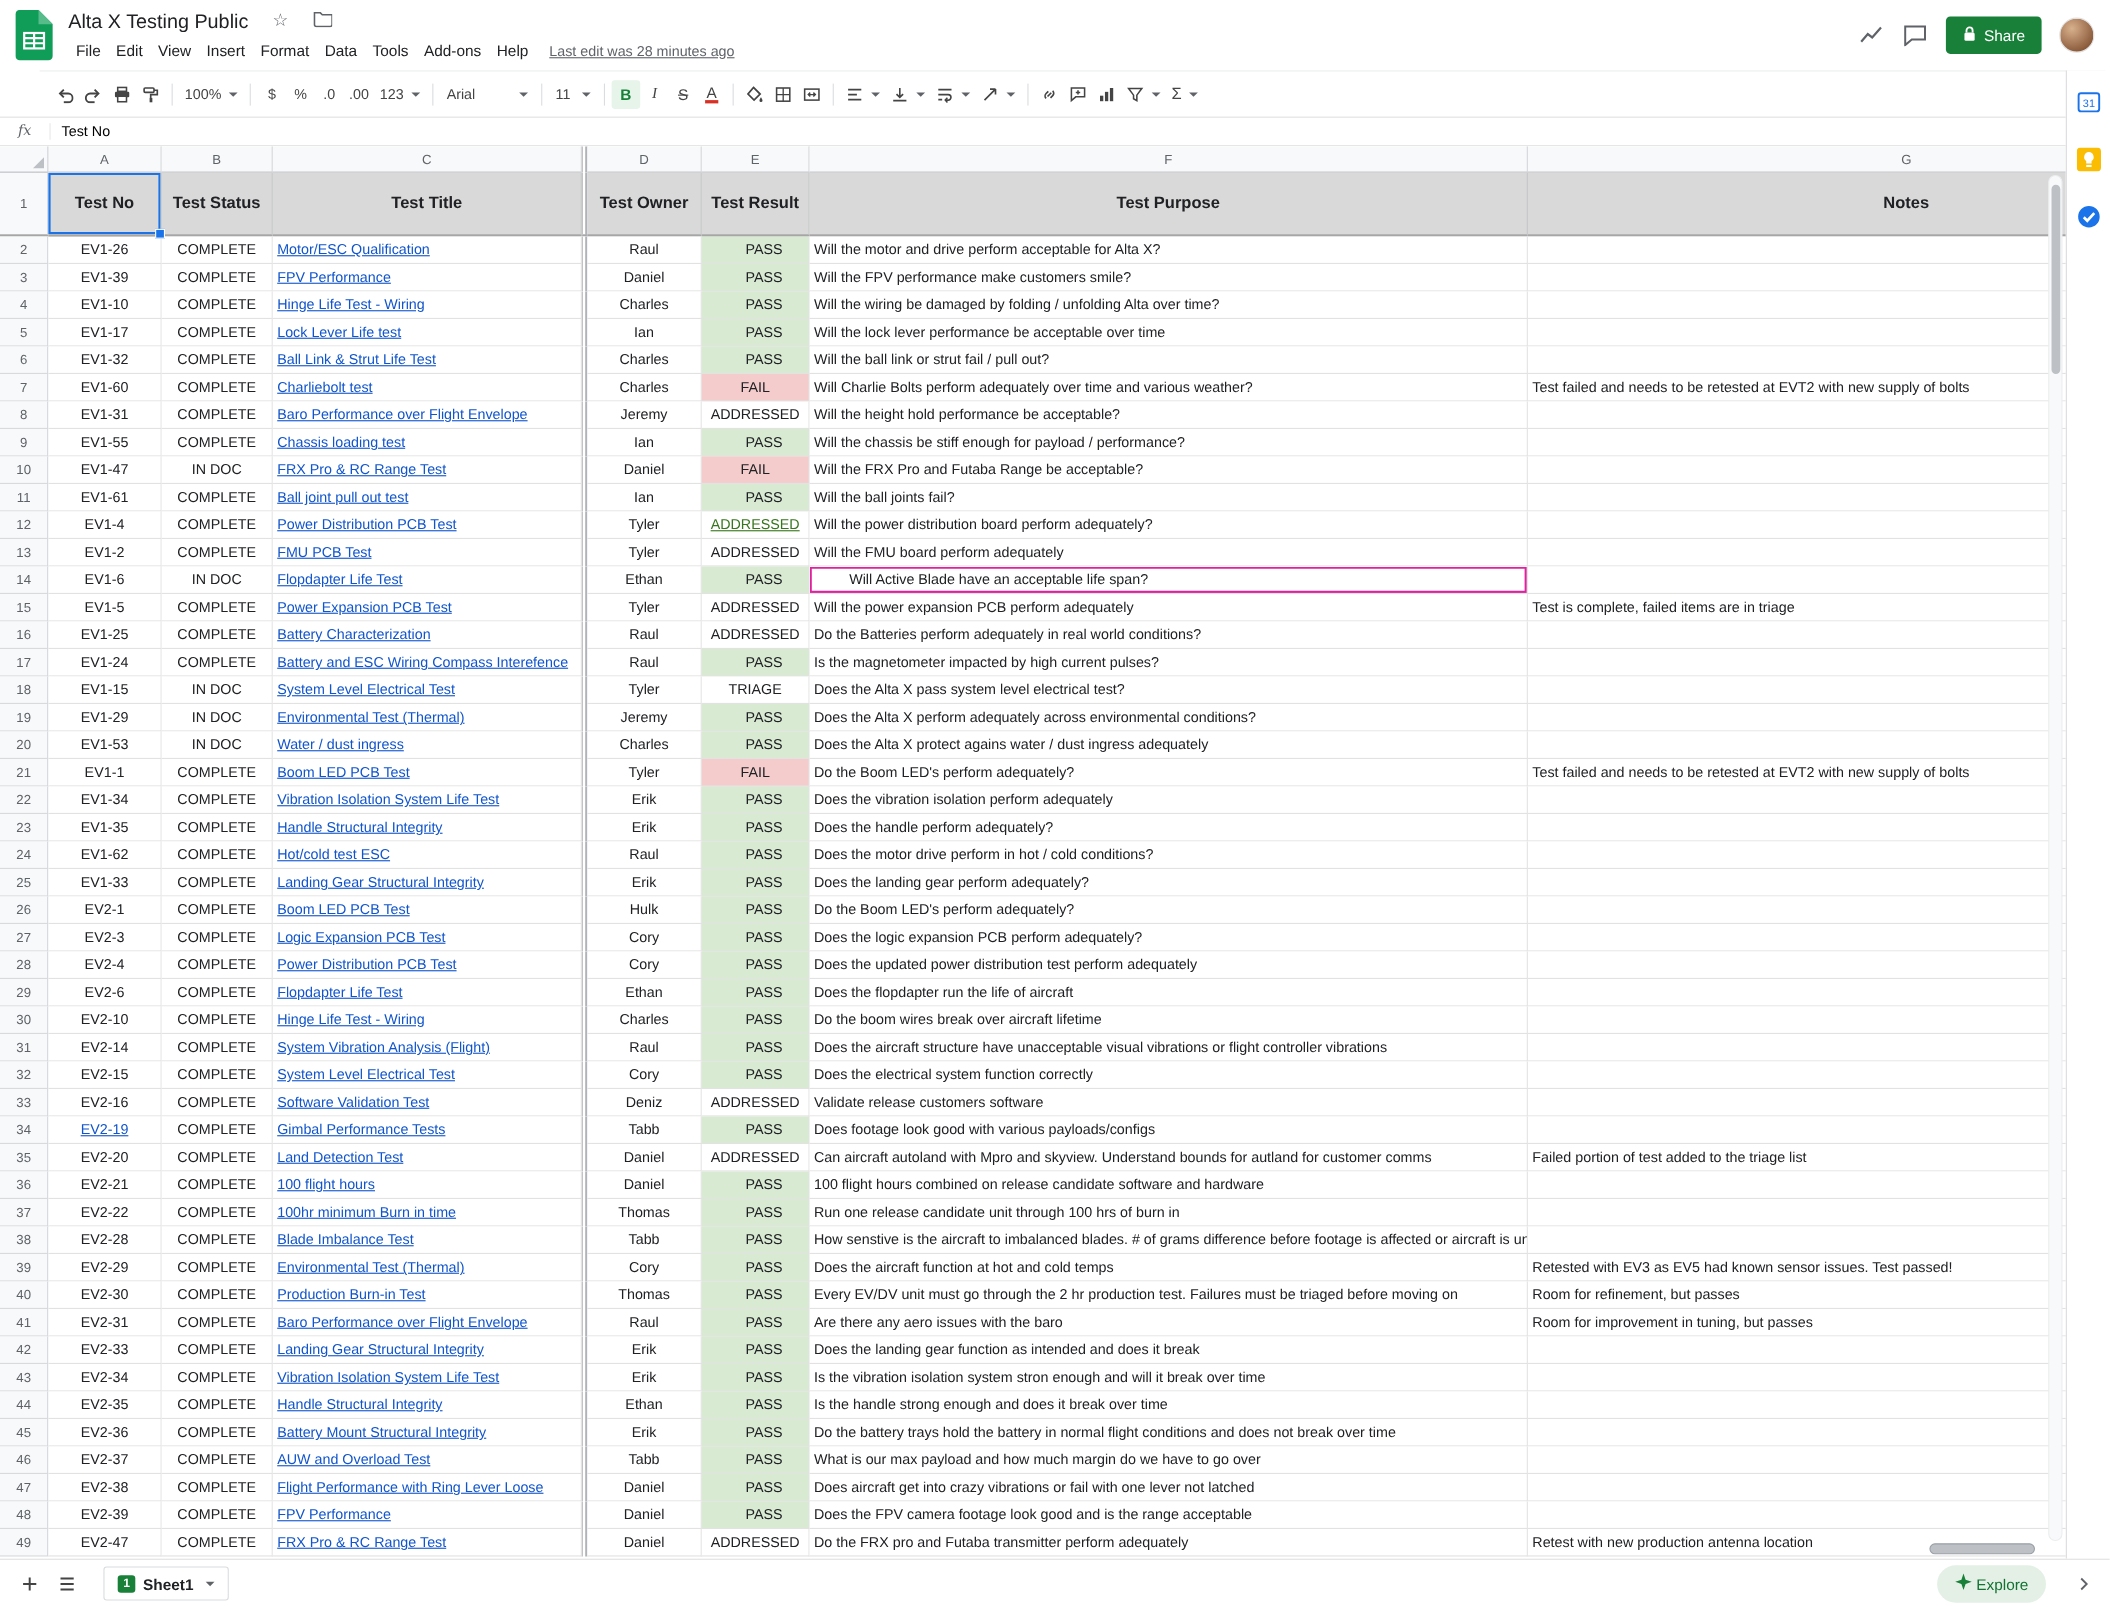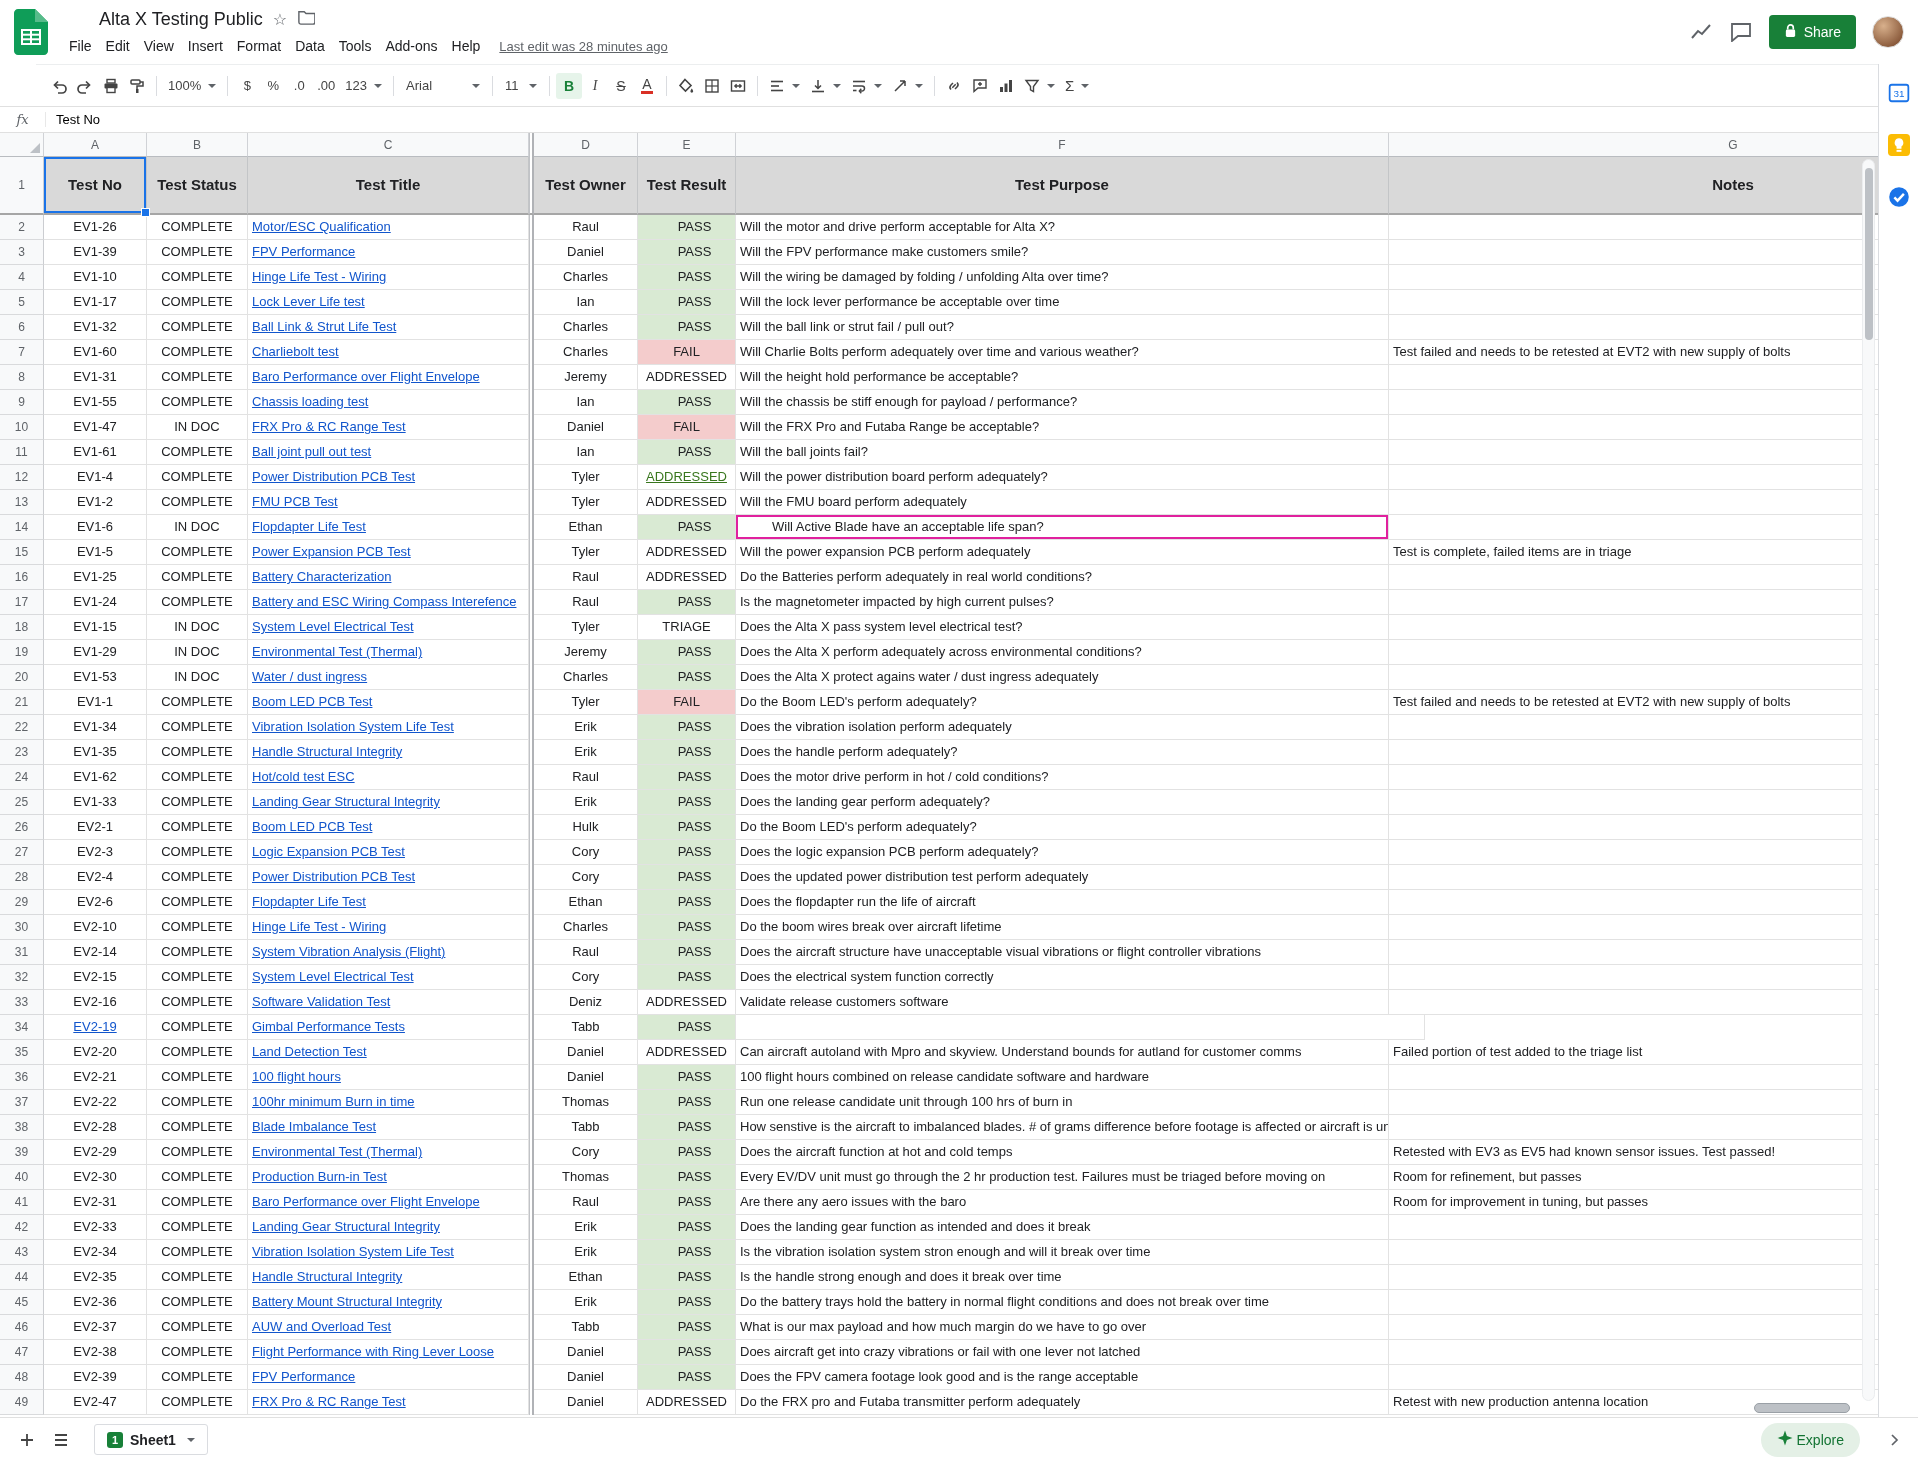--- a/index.html
+++ b/index.html
@@ -9,21 +9,21 @@
   :root{
     --sel:#1a73e8; --collab:#e0219e; --pass:#d9ead3; --fail:#f4cccc;
     --link:#1155cc; --addr:#38761d; --share:#188038; --hdrbg:#d9d9d9;
     --strip:#f8f9fa; --line:#e2e2e2;
   }
 
   
   .topbar{ position:absolute; top:0; left:0; width:1918px; height:64px; display:flex; align-items:center; padding:0 14px; background:#fff; }
   .logo{ width:36px; height:48px; margin-right:12px; display:flex; align-items:center; }
   .head-main{ flex:1; display:flex; flex-direction:column; justify-content:center; gap:2px; }
-  .title-row{ display:flex; align-items:center; gap:10px; height:26px;margin-left:37px; }
+  .title-row{ display:flex; align-items:center; gap:22px; height:26px; }
   .doc-title{ font-size:18px; color:#202124; }
   .star{ font-size:16px; color:#5f6368; cursor:pointer; }
   .menu-row{ display:flex; align-items:center; height:24px; }
   .menu-item{ font-size:14px; color:#202124; padding:2px 7px; border-radius:3px; cursor:pointer; }
   .last-edit{ font-size:13px; color:#5f6368; text-decoration:underline; margin-left:12px; cursor:pointer; }
   .head-right{ display:flex; align-items:center; gap:16px; }
   .hr-icon{ width:24px; height:24px; display:flex; align-items:center; justify-content:center; cursor:pointer; }
   .share-btn{ display:flex; align-items:center; gap:7px; background:var(--share); color:#fff; border:none; height:34px; padding:0 15px; border-radius:4px; font-size:14px; font-family:"Liberation Sans",sans-serif; cursor:pointer; }
   .avatar{ width:32px; height:32px; border-radius:50%; background:radial-gradient(circle at 35% 30%, #d8b08c, #8a5a3b 75%); border:1px solid #e0e0e0; cursor:pointer; }
 
@@ -686,20 +686,21 @@
         <div class="cell w-g"></div>
       </div>
       <div class="grid-row">
         <div class="cell w-gut rnum">34</div>
         <div class="cell w-a t-center"><span class="link">EV2-19</span></div>
         <div class="cell w-b t-center">COMPLETE</div>
         <div class="cell w-c"><span class="link">Gimbal Performance Tests</span></div>
         <div class="cell w-sp sp"></div>
         <div class="cell w-d t-center">Tabb</div>
         <div class="cell w-e t-center res-pass">PASS</div>
+        <div class="cell w-f">Does footage look good with various payloads/configs</div>
         <div class="cell w-g"></div>
       </div>
       <div class="grid-row">
         <div class="cell w-gut rnum">35</div>
         <div class="cell w-a t-center">EV2-20</div>
         <div class="cell w-b t-center">COMPLETE</div>
         <div class="cell w-c"><span class="link">Land Detection Test</span></div>
         <div class="cell w-sp sp"></div>
         <div class="cell w-d t-center">Daniel</div>
         <div class="cell w-e t-center res-addressed">ADDRESSED</div>

